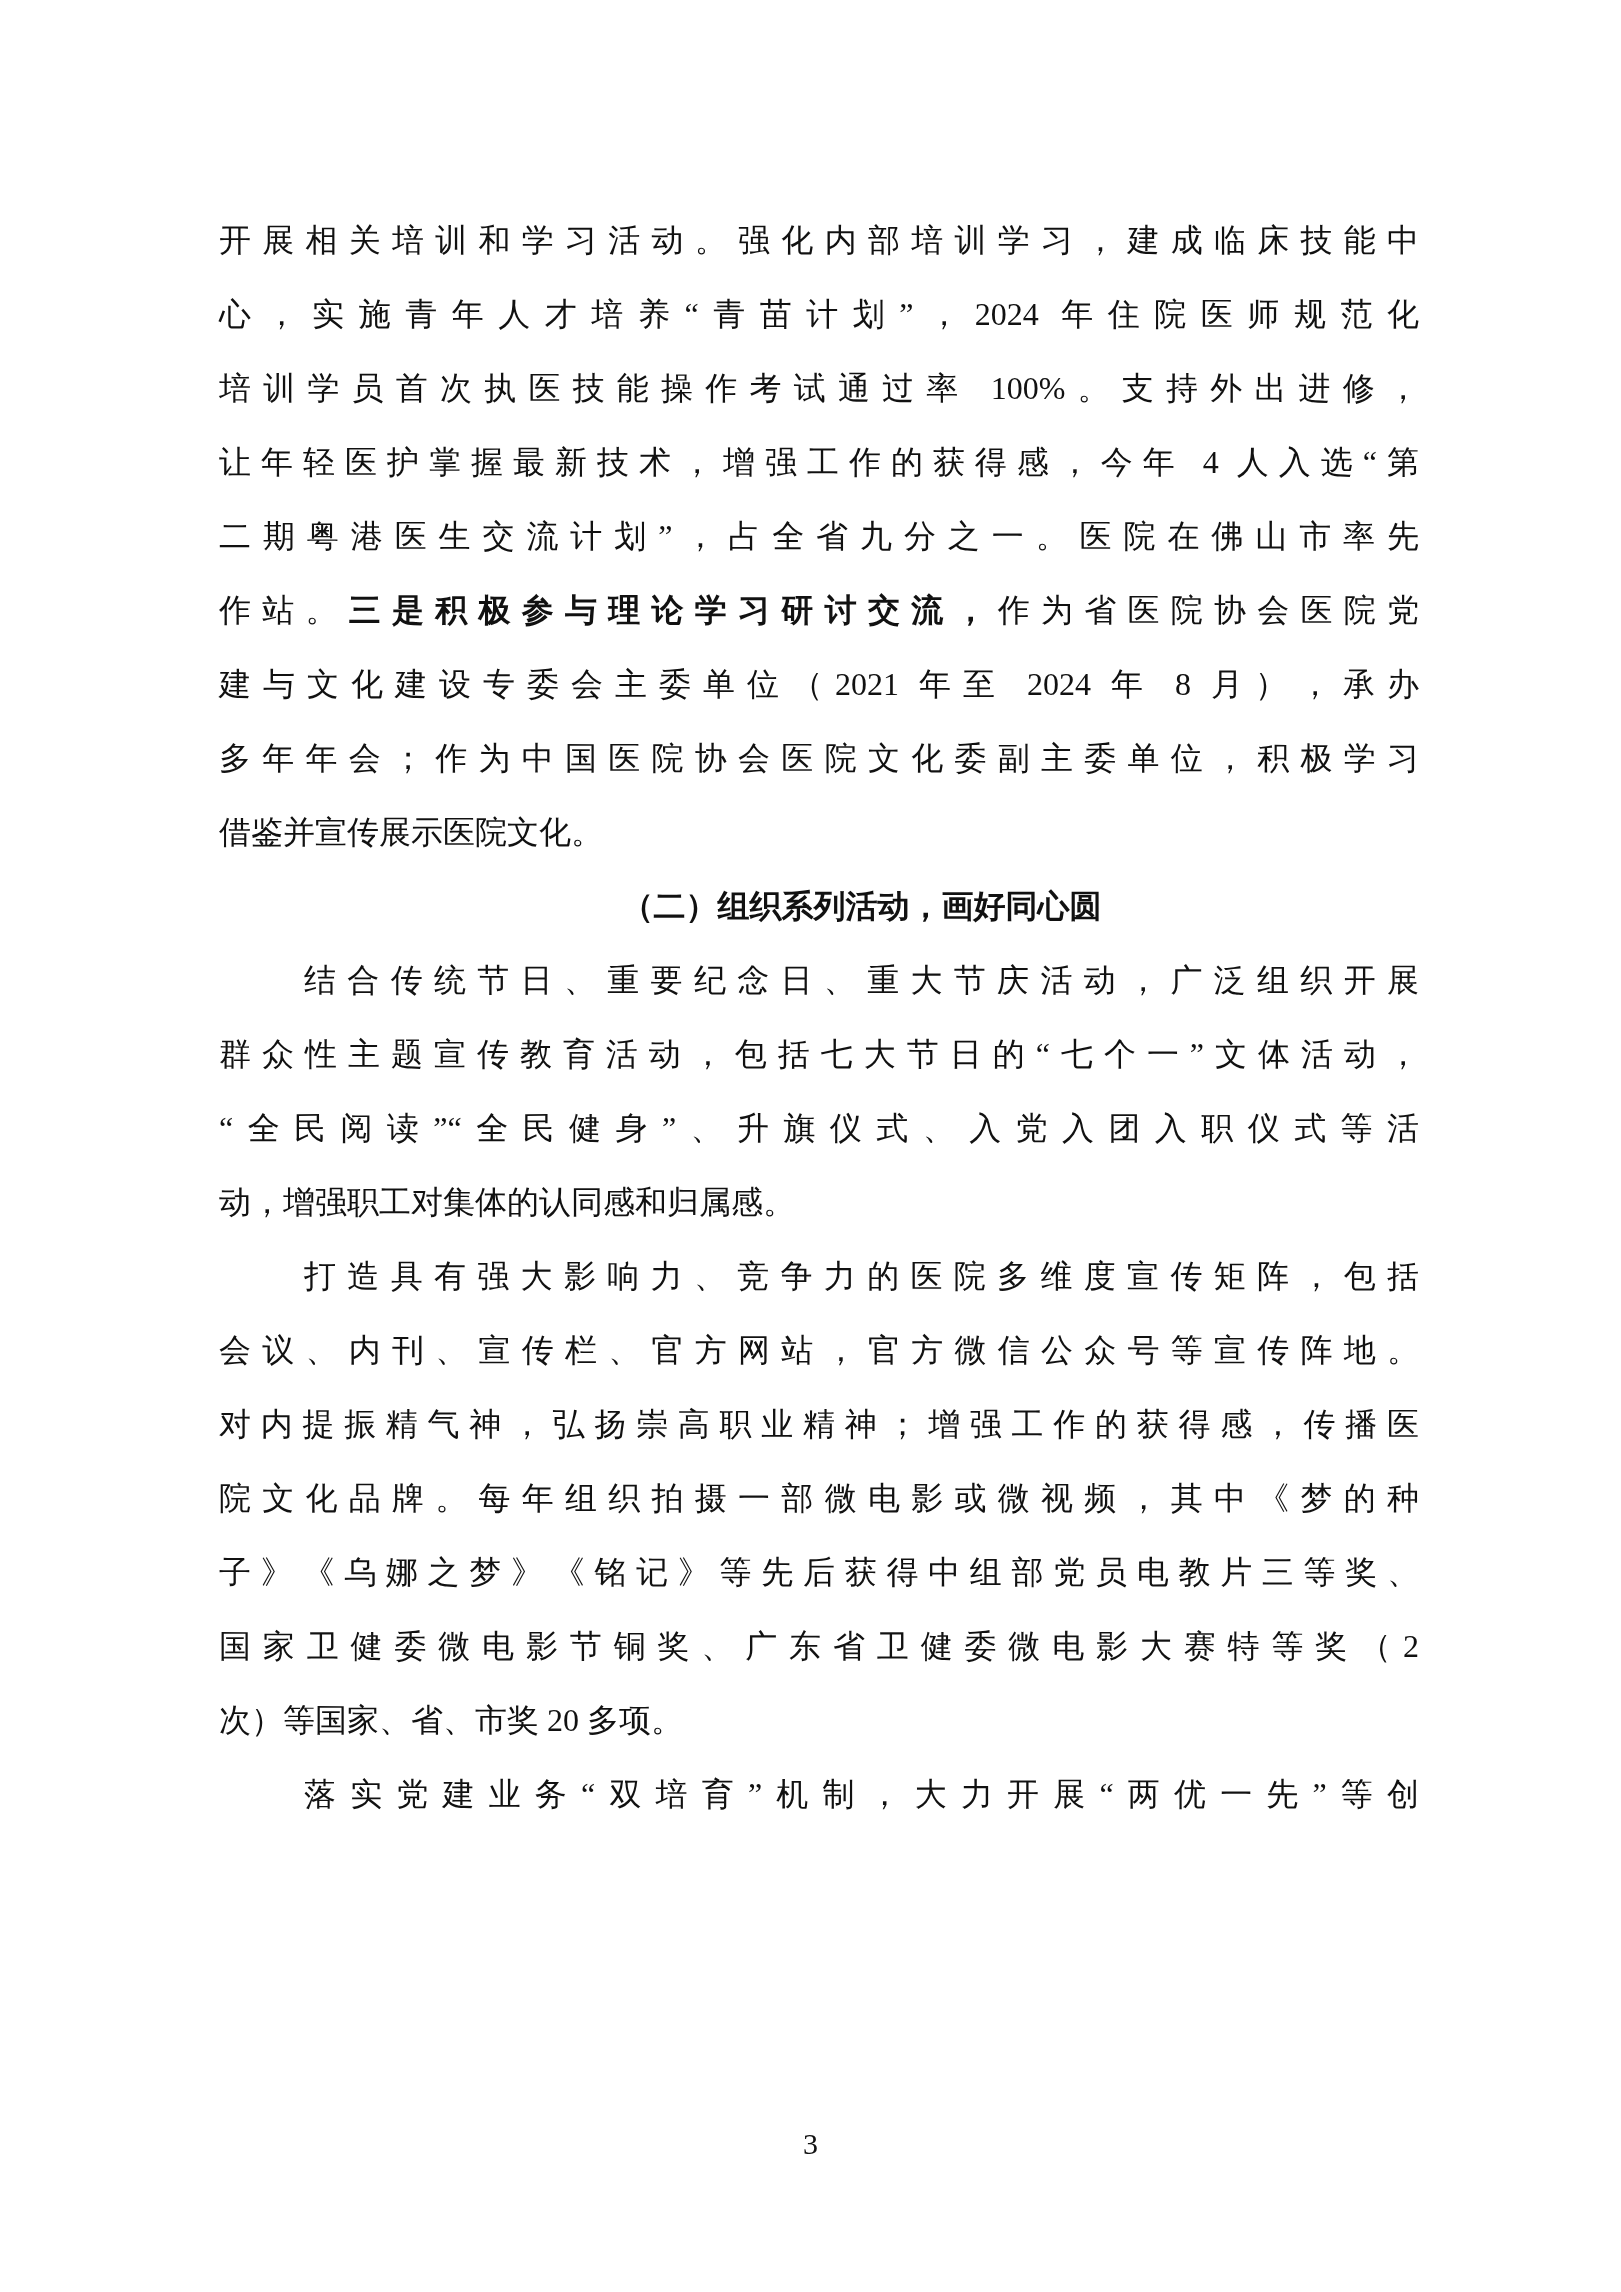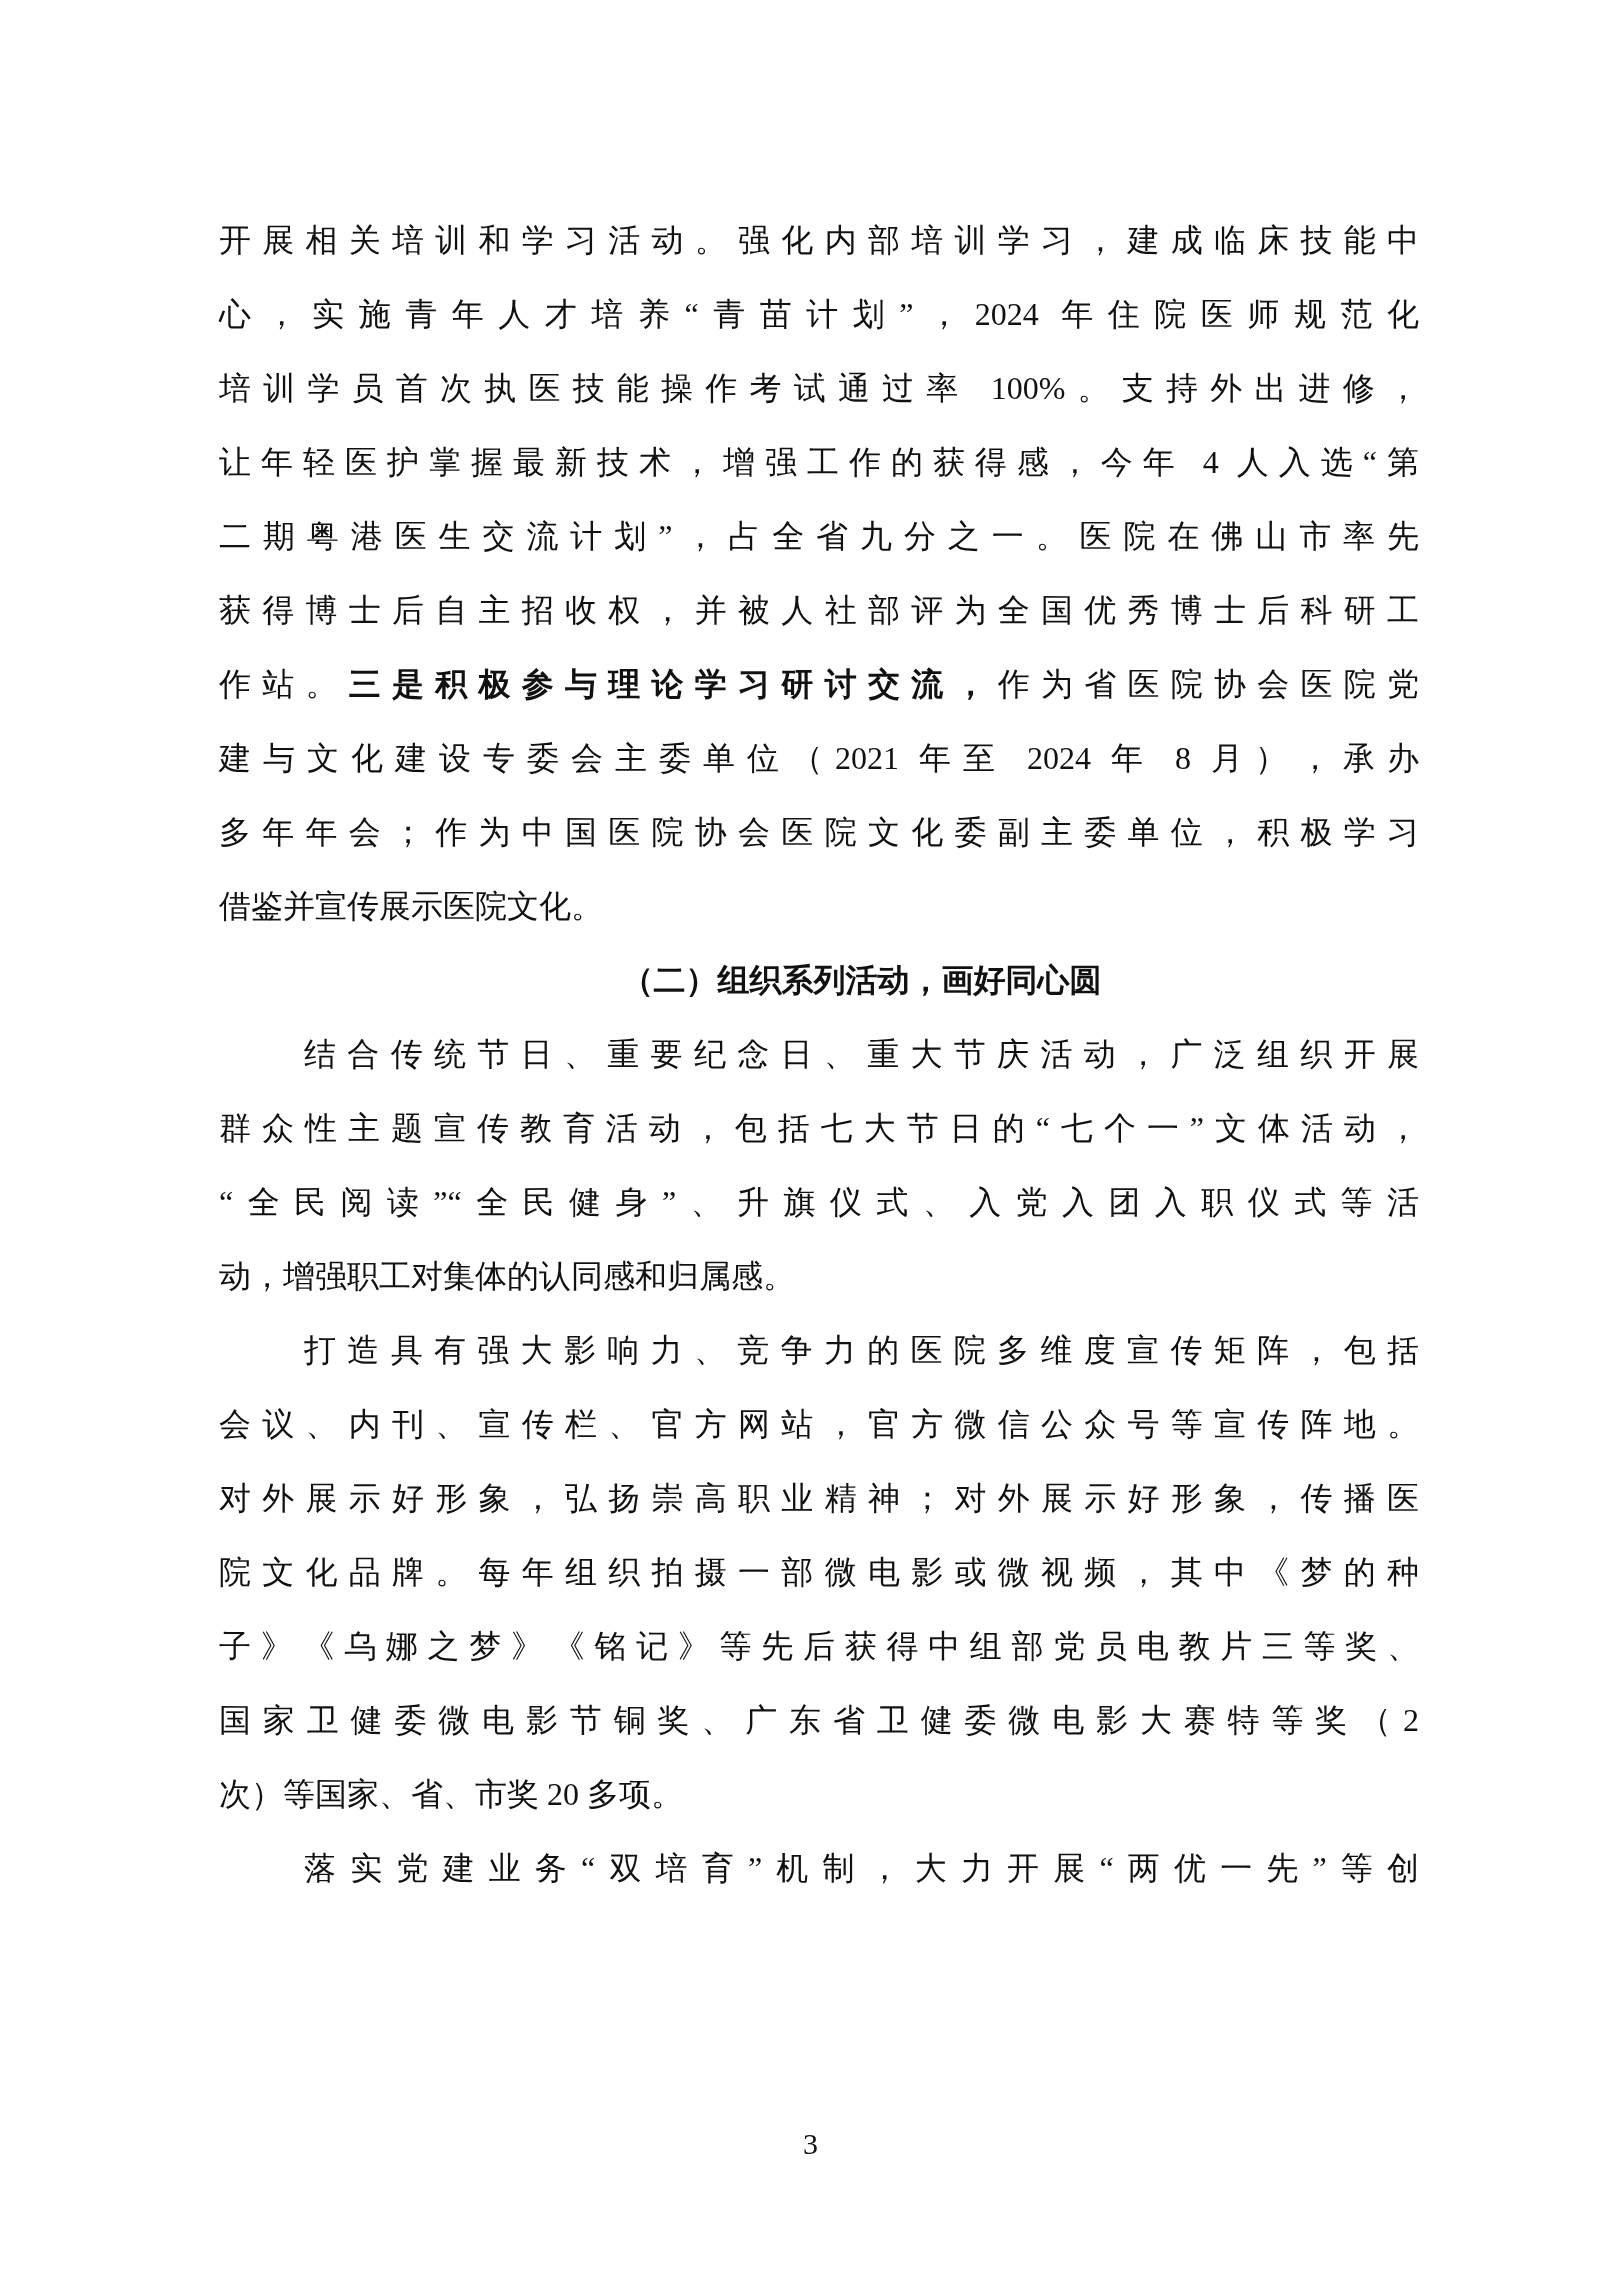--- a/index.html
+++ b/index.html
@@ -61,37 +61,36 @@
 <body>
 
 <div class="page">
   <div class="textblock">
 
     <div class="ln just">开展相关培训和学习活动。强化内部培训学习，建成临床技能中</div>
     <div class="ln just">心，实施青年人才培养“青苗计划”，2024 年住院医师规范化</div>
     <div class="ln just">培训学员首次执医技能操作考试通过率 100%。支持外出进修，</div>
     <div class="ln just">让年轻医护掌握最新技术，增强工作的获得感，今年 4 人入选“第</div>
     <div class="ln just">二期粤港医生交流计划”，占全省九分之一。医院在佛山市率先</div>
-    <div class="ln just">获得博士后自主招收权，并被人社部评为全国优秀博士后科研工</div>
     <div class="ln just"><span>作站。</span><span class="b">三是积极参与理论学习研讨交流，</span><span>作为省医院协会医院党</span></div>
     <div class="ln just">建与文化建设专委会主委单位（2021 年至 2024 年 8 月），承办</div>
     <div class="ln just">多年年会；作为中国医院协会医院文化委副主委单位，积极学习</div>
     <div class="ln">借鉴并宣传展示医院文化。</div>
 
     <div class="ln hdr">（二）组织系列活动，画好同心圆</div>
 
     <div class="ln just indent">结合传统节日、重要纪念日、重大节庆活动，广泛组织开展</div>
     <div class="ln just">群众性主题宣传教育活动，包括七大节日的“七个一”文体活动，</div>
     <div class="ln just">“全民阅读”“全民健身”、升旗仪式、入党入团入职仪式等活</div>
     <div class="ln">动，增强职工对集体的认同感和归属感。</div>
 
 
     <div class="ln just indent">打造具有强大影响力、竞争力的医院多维度宣传矩阵，包括</div>
     <div class="ln just">会议、内刊、宣传栏、官方网站，官方微信公众号等宣传阵地。</div>
-    <div class="ln just">对外展示好形象，弘扬崇高职业精神；对外展示好形象，传播医</div>
+    <div class="ln just">对内提振精气神，弘扬崇高职业精神；增强工作的获得感，传播医</div>
     <div class="ln just">院文化品牌。每年组织拍摄一部微电影或微视频，其中《梦的种</div>
     <div class="ln just">子》《乌娜之梦》《铭记》等先后获得中组部党员电教片三等奖、</div>
     <div class="ln just">国家卫健委微电影节铜奖、广东省卫健委微电影大赛特等奖（2</div>
     <div class="ln">次）等国家、省、市奖 20 多项。</div>
 
 
     <div class="ln just indent">落实党建业务“双培育”机制，大力开展“两优一先”等创</div>
 
   </div>
 

